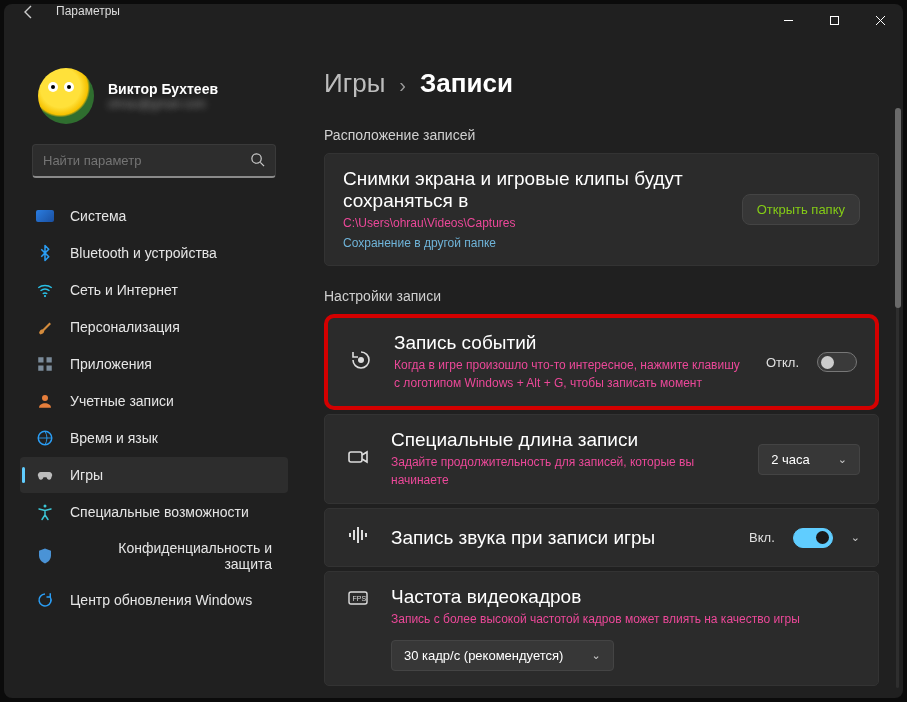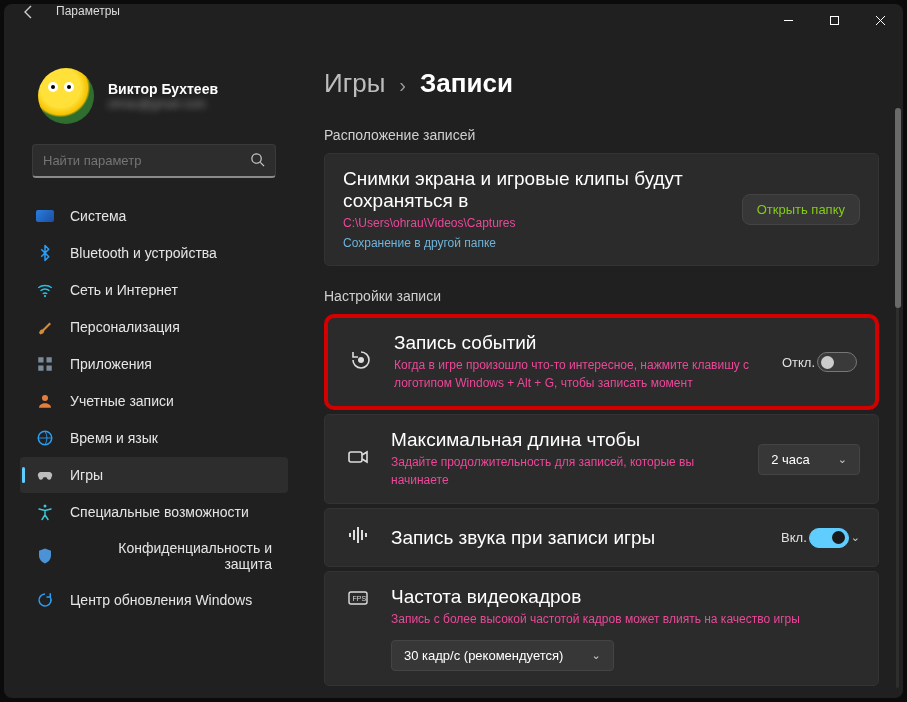--- a/index.html
+++ b/index.html
@@ -146,21 +146,21 @@
   .toggle {
     width:40px; height:20px; border-radius:10px; background:#3a3a3a; border:1px solid #777;
     position:relative; cursor:pointer;
   }
   .toggle::after{
     content:""; position:absolute; left:3px; top:2.5px; width:13px;height:13px;border-radius:50%;background:#ccc;
   }
   .toggle.on { background:#60cdff; border-color:#60cdff;}
   .toggle.on::after{ left:auto; right:3px; background:#1a1a1a;}
   .toggle-label { font-size:13px; color:#e0e0e0;}
-  .row-right { display:flex; align-items:center; gap:2px;text-align:center;}
+  .row-right { display:flex; align-items:center; gap:18px;text-align:center;}
 
   .highlight {
     border: 4px solid #d40000;
     border-radius: 10px;
   }
 
   .card.stack { flex-direction:column; align-items:stretch; gap:12px;}
   .card.stack .row1 { display:flex; gap:18px; align-items:flex-start;}
   .card.stack .row1 .body-text{flex:1;}
 
@@ -360,21 +360,21 @@
       </div>
 
       <div class="card">
         <div class="left-icon">
           <svg width="24" height="24" viewBox="0 0 24 24">
               <rect x="3" y="7" width="13" height="10" rx="2" stroke="#ddd" stroke-width="1.6" fill="none"></rect>
               <path d="M16 10l5-3v10l-5-3" stroke="#ddd" stroke-width="1.6" fill="none"></path>
             </svg>
         </div>
         <div class="body-text">
-          <div class="title">Максимальная длина чтобы</div>
+          <div class="title">Специальные длина записи</div>
           <div class="sub">Задайте продолжительность для записей, которые вы начинаете</div>
         </div>
         <div class="select">
           <span>2 часа</span>
           <span class="chev">⌄</span>
         </div>
       </div>
 
       <div class="card">
         <div class="left-icon">

